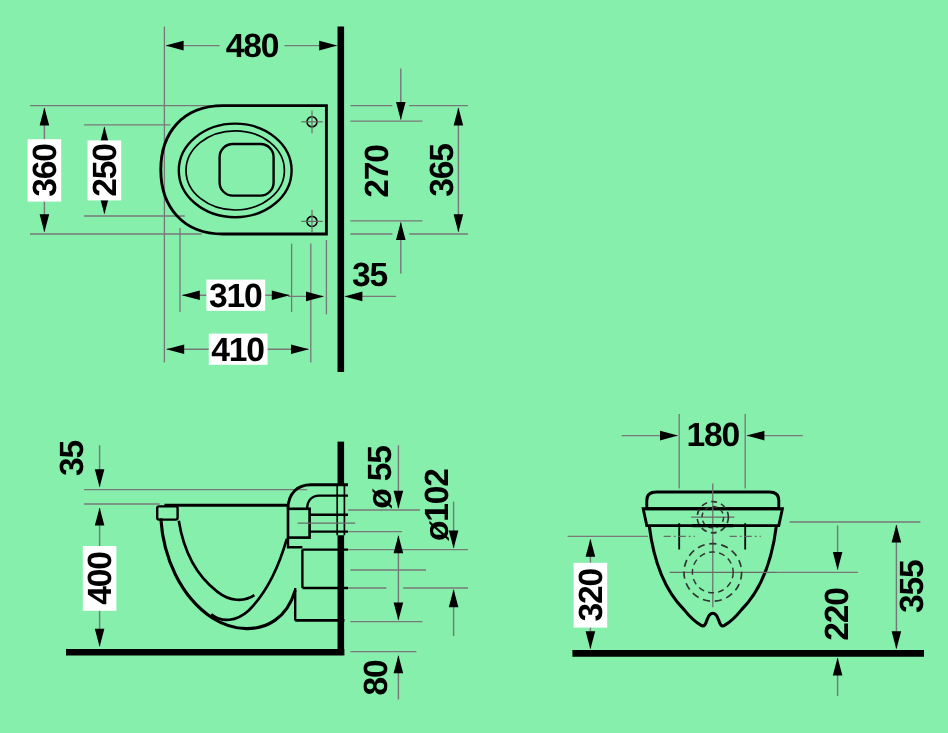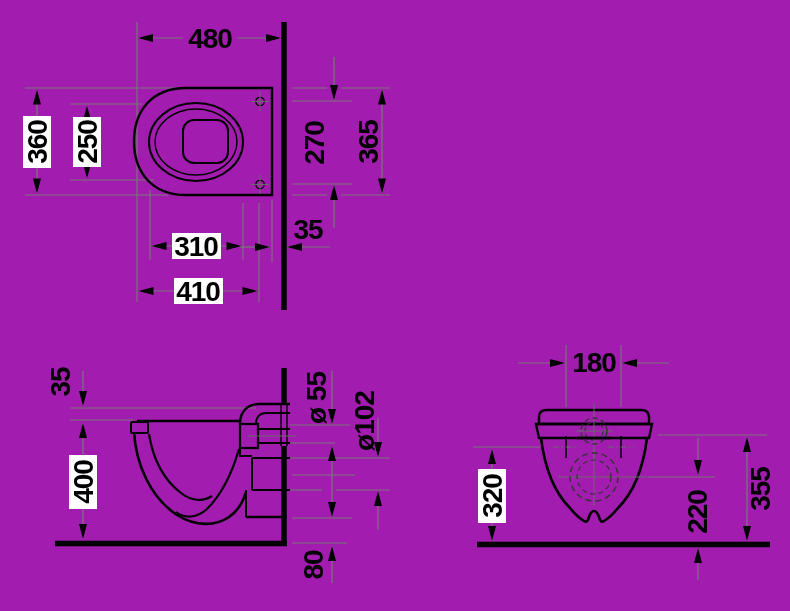--- a/index.html
+++ b/index.html
@@ -1,16 +1,16 @@
 <!DOCTYPE html>
 <html><head>
 <meta charset="utf-8">
 <style>
   html,body{margin:0;padding:0;background:#fff;}
-  .canvas{position:relative;width:790px;height:611px;background:#a21caf;overflow:hidden;}
+  .canvas{position:relative;width:790px;height:611px;background:#86efac;overflow:hidden;}
   svg{display:block;}
   .dim-text{font-family:"Liberation Sans", sans-serif;font-weight:bold;font-size:28px;letter-spacing:-1px;fill:#000;}
   .outline{stroke:#000;fill:none;}
   .thick{stroke:#000;fill:none;}
   .dimline{stroke:#787878;stroke-width:1.2;fill:none;}
   .extline{stroke:#787878;stroke-width:1.1;fill:none;}
   .centerline{stroke:#6a6a6a;stroke-width:1;fill:none;}
   .dashed{stroke:#333;fill:none;}
   .mask{fill:#ffffff;stroke:none;}
 </style>

